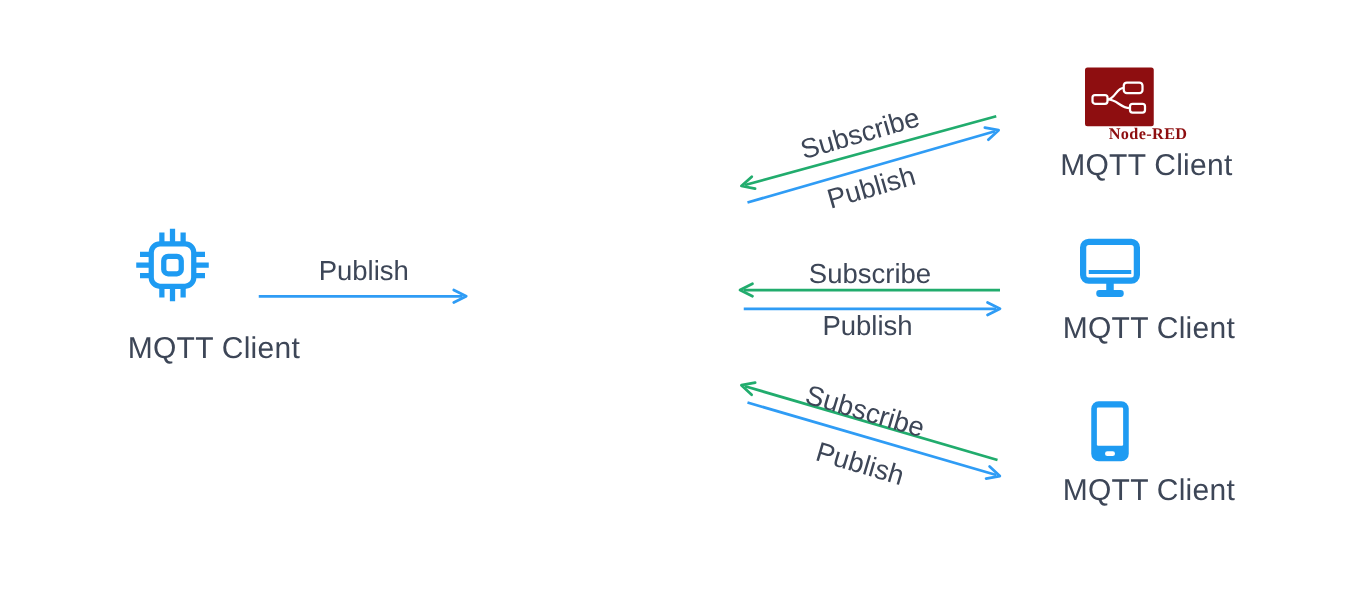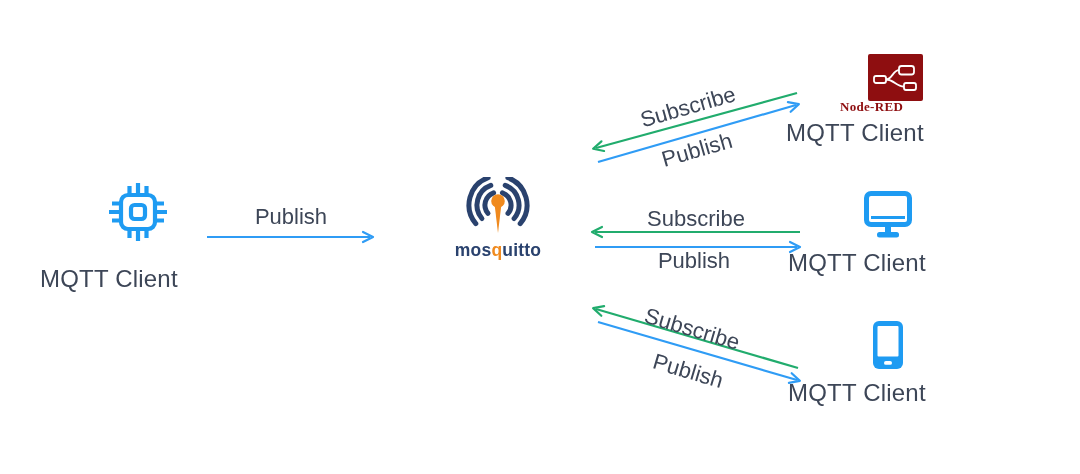--- a/index.html
+++ b/index.html
@@ -7,21 +7,21 @@
     position:relative;
     width:1080px;height:474px;
     background:#ffffff;
     overflow:hidden;
     font-family:"Liberation Sans", sans-serif;
   }
   .overlay{position:absolute;left:0;top:0;}
   .node-label{
     position:absolute;
     width:200px;
-    text-align:left;
+    text-align:right;
     font-size:24px;
     font-weight:500;
     color:#3D4657;
     line-height:1.1;
     letter-spacing:0.2px;
   }
   .alabel{
     font-family:"Liberation Sans", sans-serif;
     font-size:22px;
     font-weight:500;
@@ -33,21 +33,21 @@
     position:absolute;
     left:868px;top:54px;
     width:55px;height:47px;
     background:#8E0E10;
     border-radius:2px;
   }
   .nodered-badge{
     position:absolute;
     left:840px;top:99px;
     width:110px;
-    text-align:left;
+    text-align:right;
     font-family:"Liberation Serif", serif;
     font-weight:bold;
     font-size:13px;
     color:#8E0E10;
     letter-spacing:0.3px;
   }
   .mosq-block{
     position:absolute;
     left:445px;top:177px;
     width:106px;
@@ -101,35 +101,20 @@
       <rect x="13" y="15" width="34" height="34" rx="7"></rect>
       <rect x="23" y="25" width="14" height="14" rx="3.5"></rect>
       <path d="M21.5,14 V6 M30,14 V3 M38.5,14 V6
                M21.5,50 V58 M30,50 V61 M38.5,50 V58
                M12,23.5 H4 M12,32 H1 M12,40.5 H4
                M48,23.5 H56 M48,32 H59 M48,40.5 H56"></path>
     </g>
   </svg>
   <div class="node-label" style="left:40px;top:266px">MQTT Client</div>
 
-  <div class="mosq-block">
-    <svg width="100" height="58" viewBox="0 0 100 58">
-      <g stroke="#2A426E" stroke-width="5" fill="none" stroke-linecap="round">
-        <path d="M40.1,0.7 A29,29 0 0 0 27.8,46.6"></path>
-        <path d="M42.8,8.3 A21,21 0 0 0 33.9,41.5"></path>
-        <path d="M45.6,15.8 A13,13 0 0 0 40,36.4"></path>
-        <path d="M59.9,0.7 A29,29 0 0 1 72.2,46.6"></path>
-        <path d="M57.2,8.3 A21,21 0 0 1 66.1,41.5"></path>
-        <path d="M54.4,15.8 A13,13 0 0 1 60,36.4"></path>
-      </g>
-      <circle cx="50" cy="24" r="6.8" fill="#F08A1E"></circle>
-      <path d="M46.6,27.5 L50,56 L53.4,27.5 Z" fill="#F08A1E"></path>
-    </svg>
-    <div class="mosq-word"><span>mos</span><span class="q">q</span><span>uitto</span></div>
-  </div>
 
   <div class="nodered-square">
     <svg width="55" height="47" viewBox="0 0 55 47">
       <g stroke="#ffffff" stroke-width="1.8" fill="none">
         <path d="M18,25.5 C24,25.5 25,16.2 31,16.2"></path>
         <path d="M18,25.5 C26,25.5 28,32.5 36,32.5"></path>
         <rect x="6" y="22" width="12" height="7" rx="2"></rect>
         <rect x="31" y="12" width="15" height="8.5" rx="2.5"></rect>
         <rect x="36" y="29" width="12" height="7" rx="2"></rect>
       </g>

